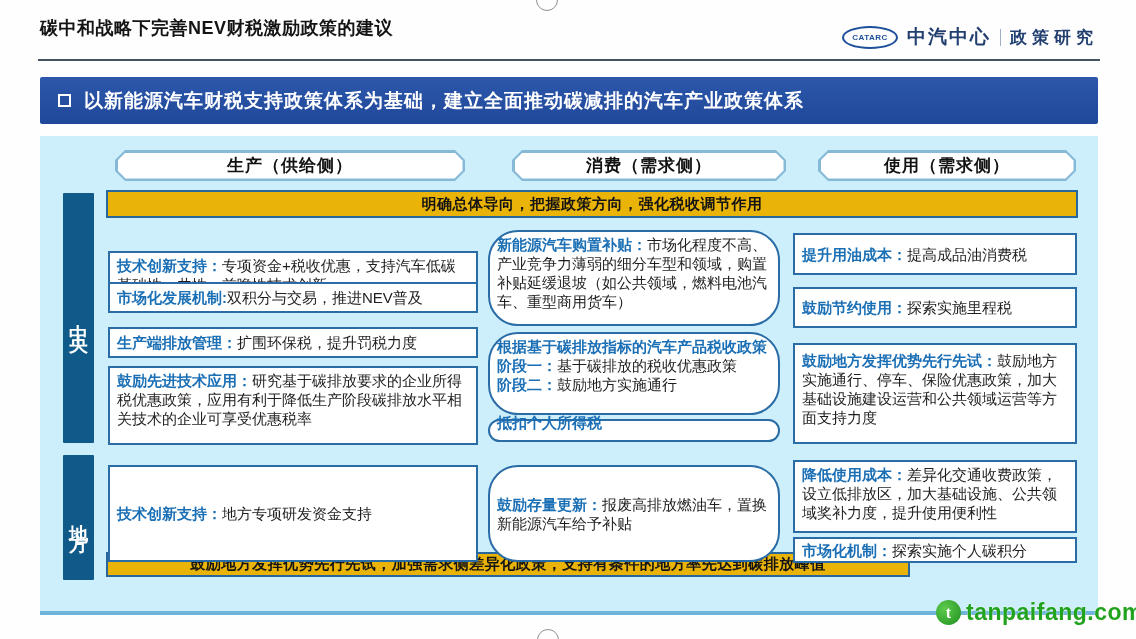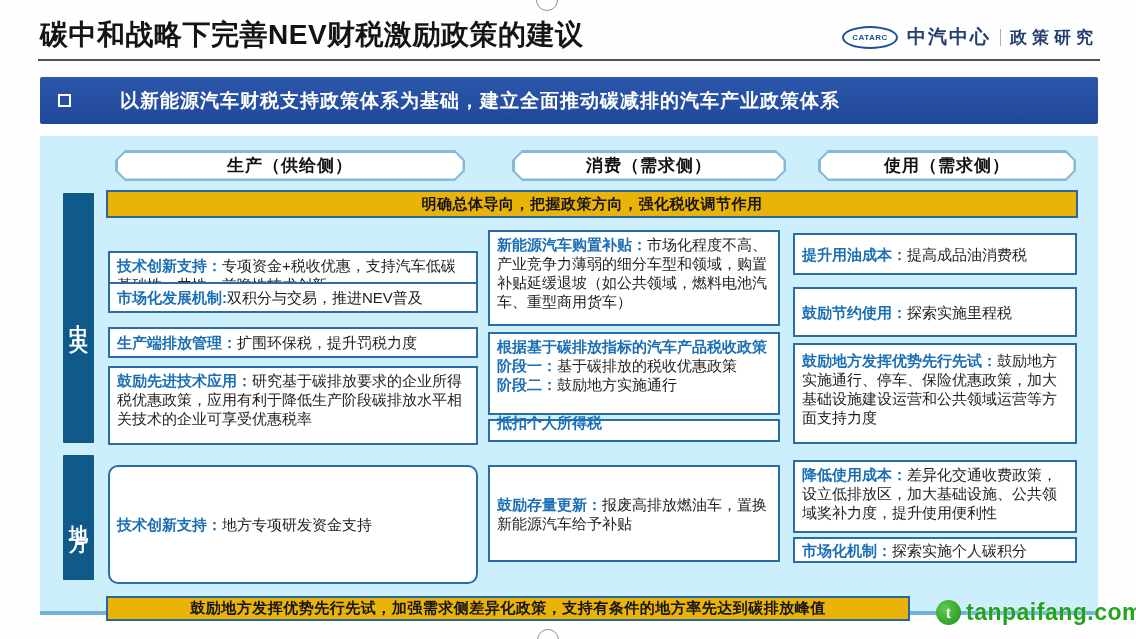--- a/index.html
+++ b/index.html
@@ -4,33 +4,33 @@
 <style>
   * { margin: 0; padding: 0; box-sizing: border-box; }
   html,body { width:1136px; height:639px; }
   body {
     font-family: "Liberation Sans", "DejaVu Sans", sans-serif;
     background:#fff; position:relative; overflow:hidden;
   }
   #slide { position:absolute; inset:0; background:#fefefe; }
 
   
-  .title { position:absolute; left:40px; top:16px; font-size:28px; font-weight:bold; color:#141414; letter-spacing:.5px; }
+  .title { position:absolute; left:40px; top:16px; font-size:18px; font-weight:bold; color:#141414; letter-spacing:.5px; }
   .title-rule { position:absolute; left:38px; top:59px; width:1062px; height:2px; background:#46525e; }
   .logo { position:absolute; left:842px; top:24px; display:flex; align-items:center; gap:9px; }
   .logo-oval { width:56px; height:23px; border:2px solid #1d4f9a; border-radius:50%/50%; color:#1d4f9a;
     font-size:8px; font-weight:bold; letter-spacing:.5px; display:flex; align-items:center; justify-content:center; }
   .logo-org  { font-size:19px; font-weight:bold; color:#223f70; letter-spacing:2px; }
   .logo-div  { width:1px; height:17px; background:#9fb0c4; }
   .logo-dept { font-size:17px; font-weight:600; color:#223f70; letter-spacing:5px; }
 
   
   .banner { position:absolute; left:40px; top:77px; width:1058px; height:47px;
     background:linear-gradient(180deg,#2c57aa 0%, #20489a 100%); border-radius:2px;
-    display:flex; align-items:center; padding-left:18px; color:#fff; font-size:19px; font-weight:bold; letter-spacing:1px;gap:36px; }
+    display:flex; align-items:center; padding-left:18px; color:#fff; font-size:19px; font-weight:bold; letter-spacing:1px; }
   .banner-bullet { width:13px; height:13px; border:2.5px solid #fff; margin-right:13px; flex:0 0 auto; }
 
   
   .panel { position:absolute; left:40px; top:136px; width:1058px; height:479px;
     background:#cdeefb; border-bottom:4px solid #6fb4da; }
 
   
   .row-bar { position:absolute; background:#0f5a88; border-radius:1px; color:#fff;
     display:flex; align-items:center; justify-content:center;
     writing-mode:vertical-rl; text-orientation:upright; font-size:19px; font-weight:bold; letter-spacing:10px; }
@@ -47,47 +47,47 @@
     font-size:17px; font-weight:bold; color:#111; letter-spacing:1px; }
   #hdr-production  { left:115px; width:350px; }
   #hdr-consumption { left:512px; width:274px; }
   #hdr-usage       { left:818px; width:258px; }
 
   
   .strip { position:absolute; background:#eab308; border:2px solid #29669e;
     display:flex; align-items:center; justify-content:center;
     font-size:15px; font-weight:bold; color:#141414; letter-spacing:.5px; }
   #strip-top    { left:106px; top:190px; width:972px; height:28px; }
-  #strip-bottom { left:106px; top:596px; width:804px; height:25px; }
+  #strip-bottom { left:106px; top:552px; width:804px; height:25px; }
 
   .box { position:absolute; background:#fff; border:2px solid #2a6ca6;
     font-size:15px; line-height:19px; color:#1e1e1e; padding:3px 7px; }
   .box.center { display:flex; align-items:center; }
   .lbl { color:#1b6fb5; font-weight:bold; }
   .phase-line { display:block; }
 
   
   .c1 { left:108px; width:370px; }
-  .c2 { left:488px; width:292px; }
+  .c2 { left:488px; width:292px;border-radius:30px; }
   .c3 { left:793px; width:284px; }
 
   #b-tech      { top:228px; height:60px;margin-top:23px; }
   #b-market    { top:282px; height:31px; }
   #b-emission  { top:327px; height:31px; }
   #b-advtech   { top:366px; height:79px; }
 
   #c-subsidy   { top:230px; height:96px; }
   #c-carbontax { top:332px; height:83px; }
   #c-incometax { top:419px; height:23px; padding-top:0; padding-bottom:16px; }
 
   #u-oil       { top:233px; height:42px; }
-  #u-saving    { top:287px; height:50px; }
+  #u-saving    { top:287px; height:41px; }
   #u-lowercost { top:343px; height:101px; padding-top:6px; }
 
-  #l-tech      { top:465px; height:119px;border-radius:10px; }
+  #l-tech      { top:465px; height:97px; }
   #l-renew     { top:465px; height:97px; }
   #l-usecost   { top:460px; height:73px; }
   #l-carbonpts { top:537px; height:26px; padding-top:0; padding-bottom:0; }
 
   
   .watermark { position:absolute; left:936px; top:599px; display:flex; align-items:center; gap:5px; }
   .wm-icon { width:25px; height:25px; border-radius:50%; background:radial-gradient(circle at 35% 35%, #5ecb4e, #1d8f1d);
     color:#fff; font-weight:bold; font-size:16px; display:flex; align-items:center; justify-content:center;
     font-family:"Liberation Serif", serif; }
   .wm-text { font-size:23px; font-weight:bold; color:#22a31e; letter-spacing:.5px;

